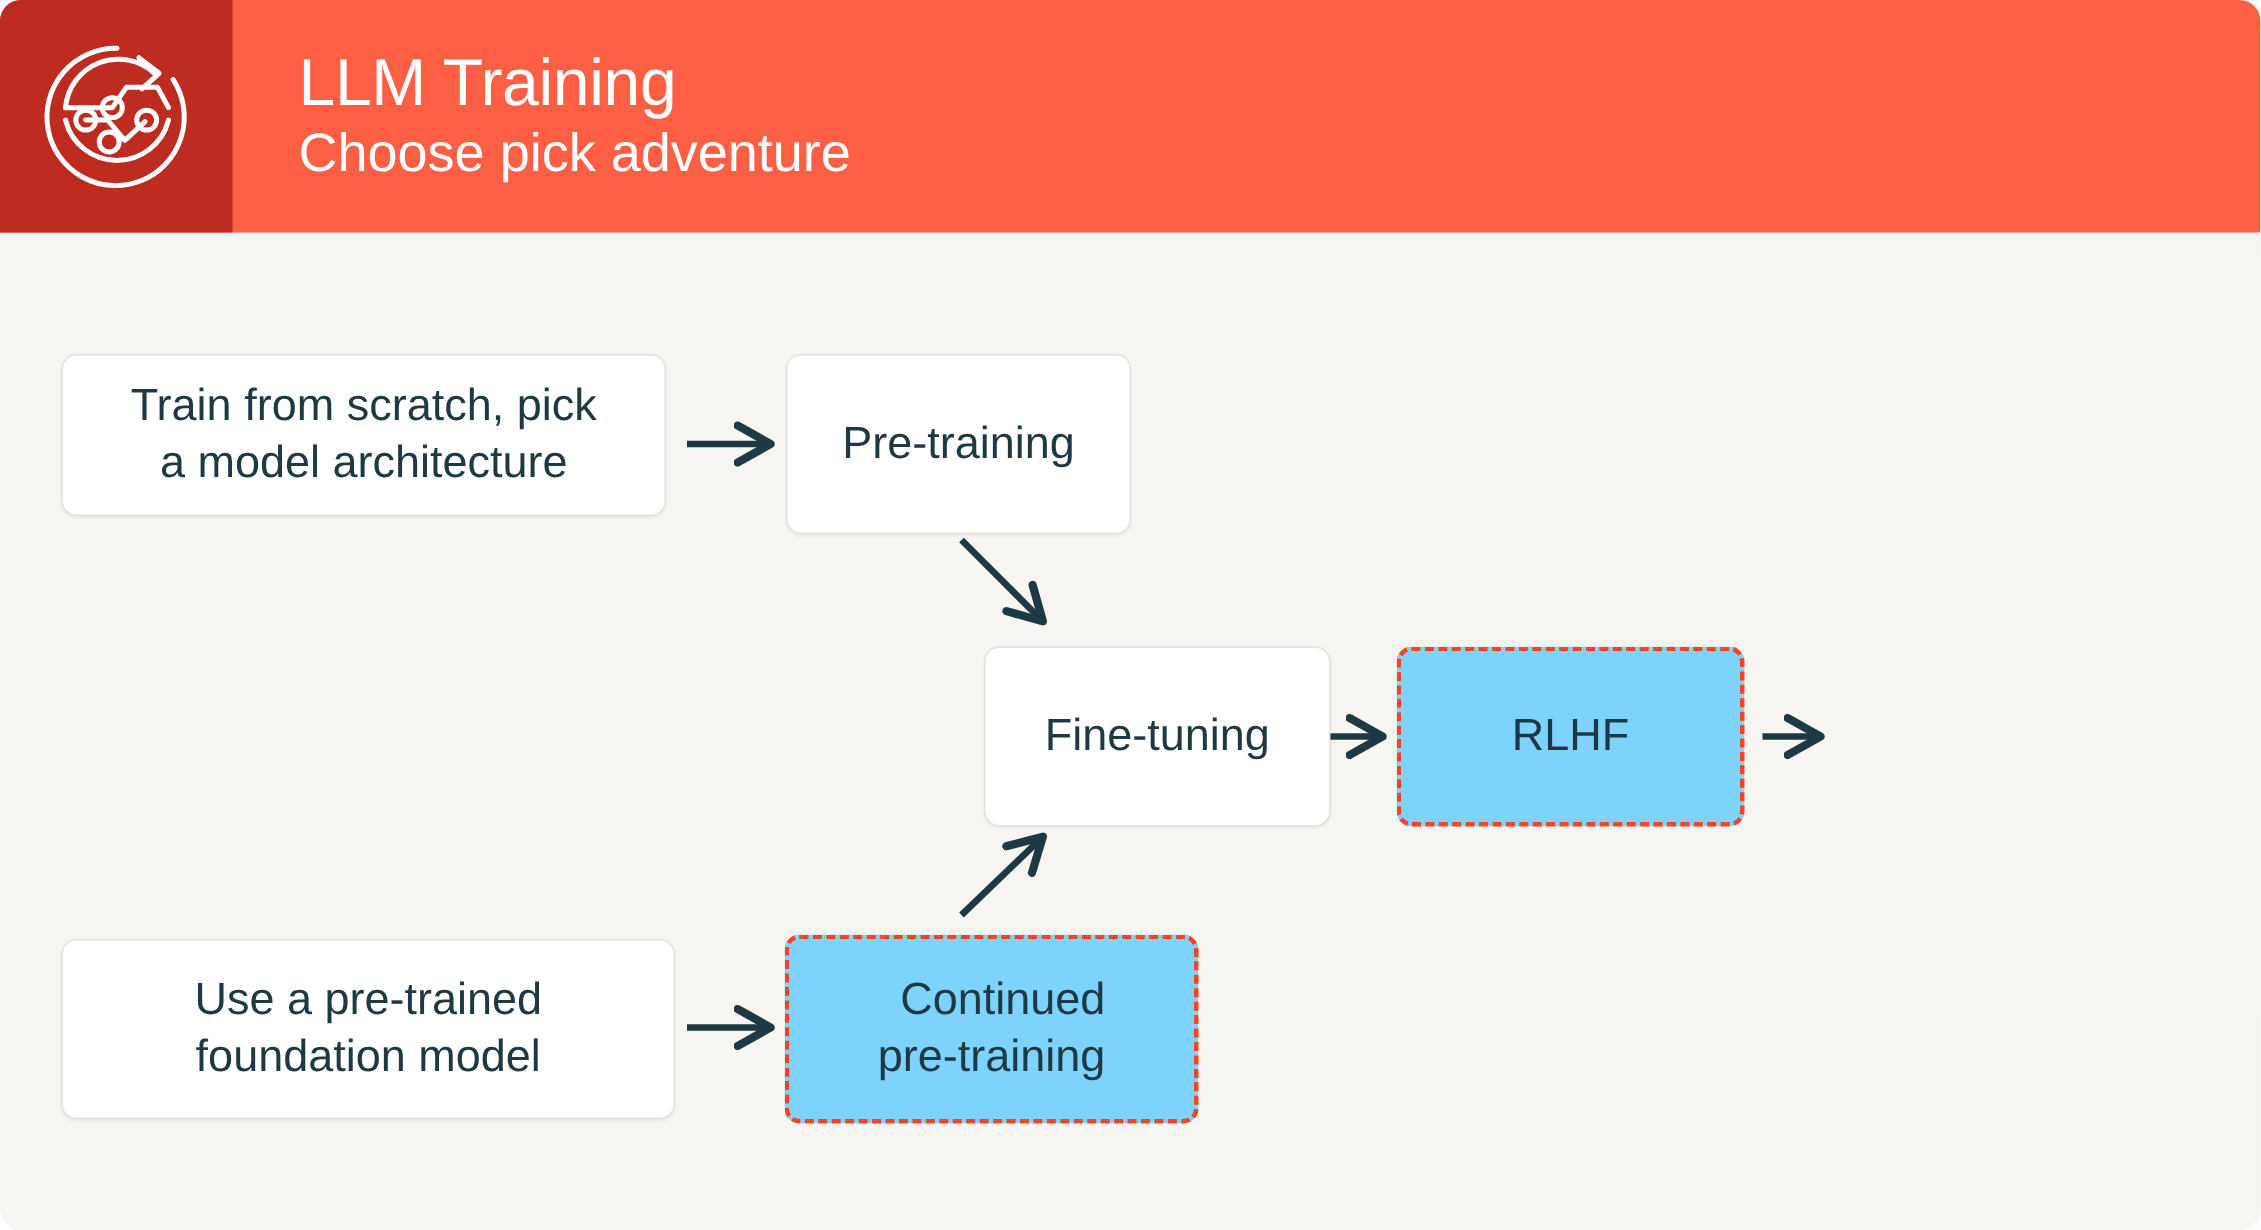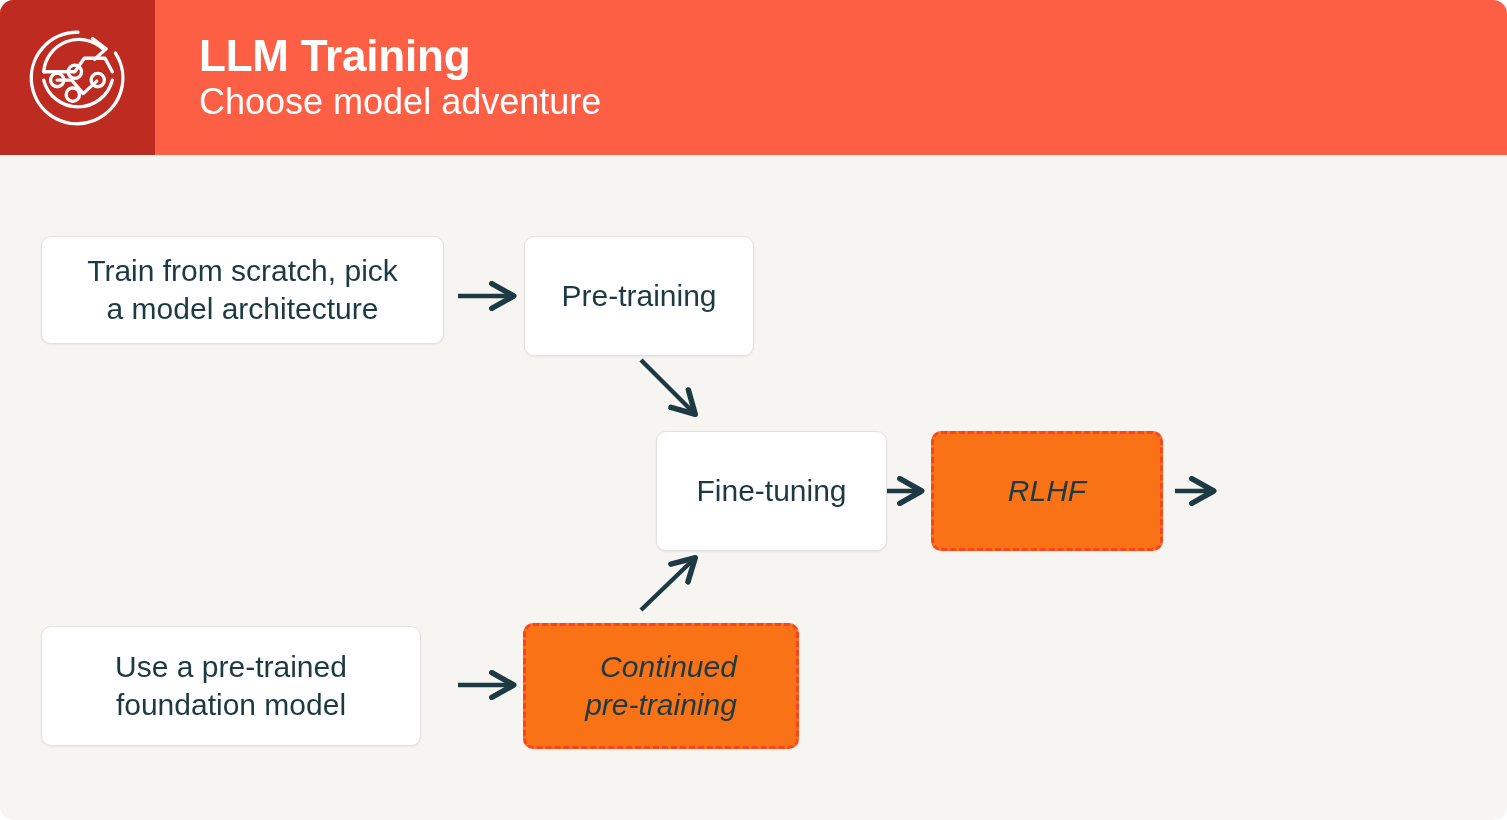--- a/index.html
+++ b/index.html
@@ -53,21 +53,21 @@
   }
   .header-text {
     display: flex;
     flex-direction: column;
     justify-content: center;
     padding-left: 44px;
     color: #ffffff;
   }
   .header-title {
     font-size: 44px;
-    font-weight: 700;
+    font-weight: 400;
     line-height: 1.06;
     letter-spacing: -0.2px;
     margin: 0 0 4px 0;
     white-space: nowrap;
   }
   .header-subtitle {
     font-size: 36px;
     font-weight: 300;
     line-height: 1.08;
     margin: 0;
@@ -105,35 +105,34 @@
     font-weight: 400;
     line-height: 1.28;
     padding: 6px 14px;
   }
   .node.solid {
     border: 1px solid #e4e2de;
     box-shadow: 0 1px 2px rgba(30,40,50,0.07);
   }
   .node.dashed {
     border: 3px dashed #fd4222;
-    background: #f97316;
-    font-style: italic;
+    background: #7dd3fc;
   }
   .node-label {
     display: block;
     white-space: pre-line;
   }
 
   
   #node-train-scratch   { left: 41px;   top: 81px;  width: 403px; height: 108px; }
   #node-pretraining     { left: 524px;  top: 81px;  width: 230px; height: 120px; }
   #node-finetuning      { left: 656px;  top: 276px; width: 231px; height: 120px; }
   #node-rlhf            { left: 931px;  top: 276px; width: 232px; height: 120px; }
   #node-deploy          { left: 1222px; top: 276px; width: 231px; height: 120px; }
-  #node-use-pretrained  { left: 41px;   top: 471px; width: 380px; height: 120px; }
+  #node-use-pretrained  { left: 41px;   top: 471px; width: 409px; height: 120px; }
   #node-continued       { left: 523px;  top: 468px; width: 276px; height: 126px; text-align: right; }
 </style>
 </head>
 <body>
 
 <div class="card">
 
   <div class="header">
 
     <div class="logo-block">
@@ -151,21 +150,21 @@
 
         <circle cx="47" cy="44" r="6.4" stroke="#ffffff" stroke-width="3.2" fill="none"></circle>
         <circle cx="30" cy="52" r="6.4" stroke="#ffffff" stroke-width="3.2" fill="none"></circle>
         <circle cx="45" cy="66" r="6.4" stroke="#ffffff" stroke-width="3.2" fill="none"></circle>
         <circle cx="69" cy="52" r="6.4" stroke="#ffffff" stroke-width="3.2" fill="none"></circle>
       </svg>
     </div>
 
     <div class="header-text">
       <div class="header-title">LLM Training</div>
-      <div class="header-subtitle">Choose model adventure</div>
+      <div class="header-subtitle">Choose pick adventure</div>
     </div>
   </div>
 
   <div class="canvas">
 
     <svg class="arrow-layer" viewBox="0 0 1507 665">
       <defs>
         <marker id="ah" markerWidth="7" markerHeight="7" refX="5.2" refY="3.5" orient="auto" markerUnits="strokeWidth">
           <path d="M0.6,0.7 L5.6,3.5 L0.6,6.3" fill="none" stroke="#1d3a44" stroke-width="1.25" stroke-linecap="round" stroke-linejoin="round"></path>
         </marker>

